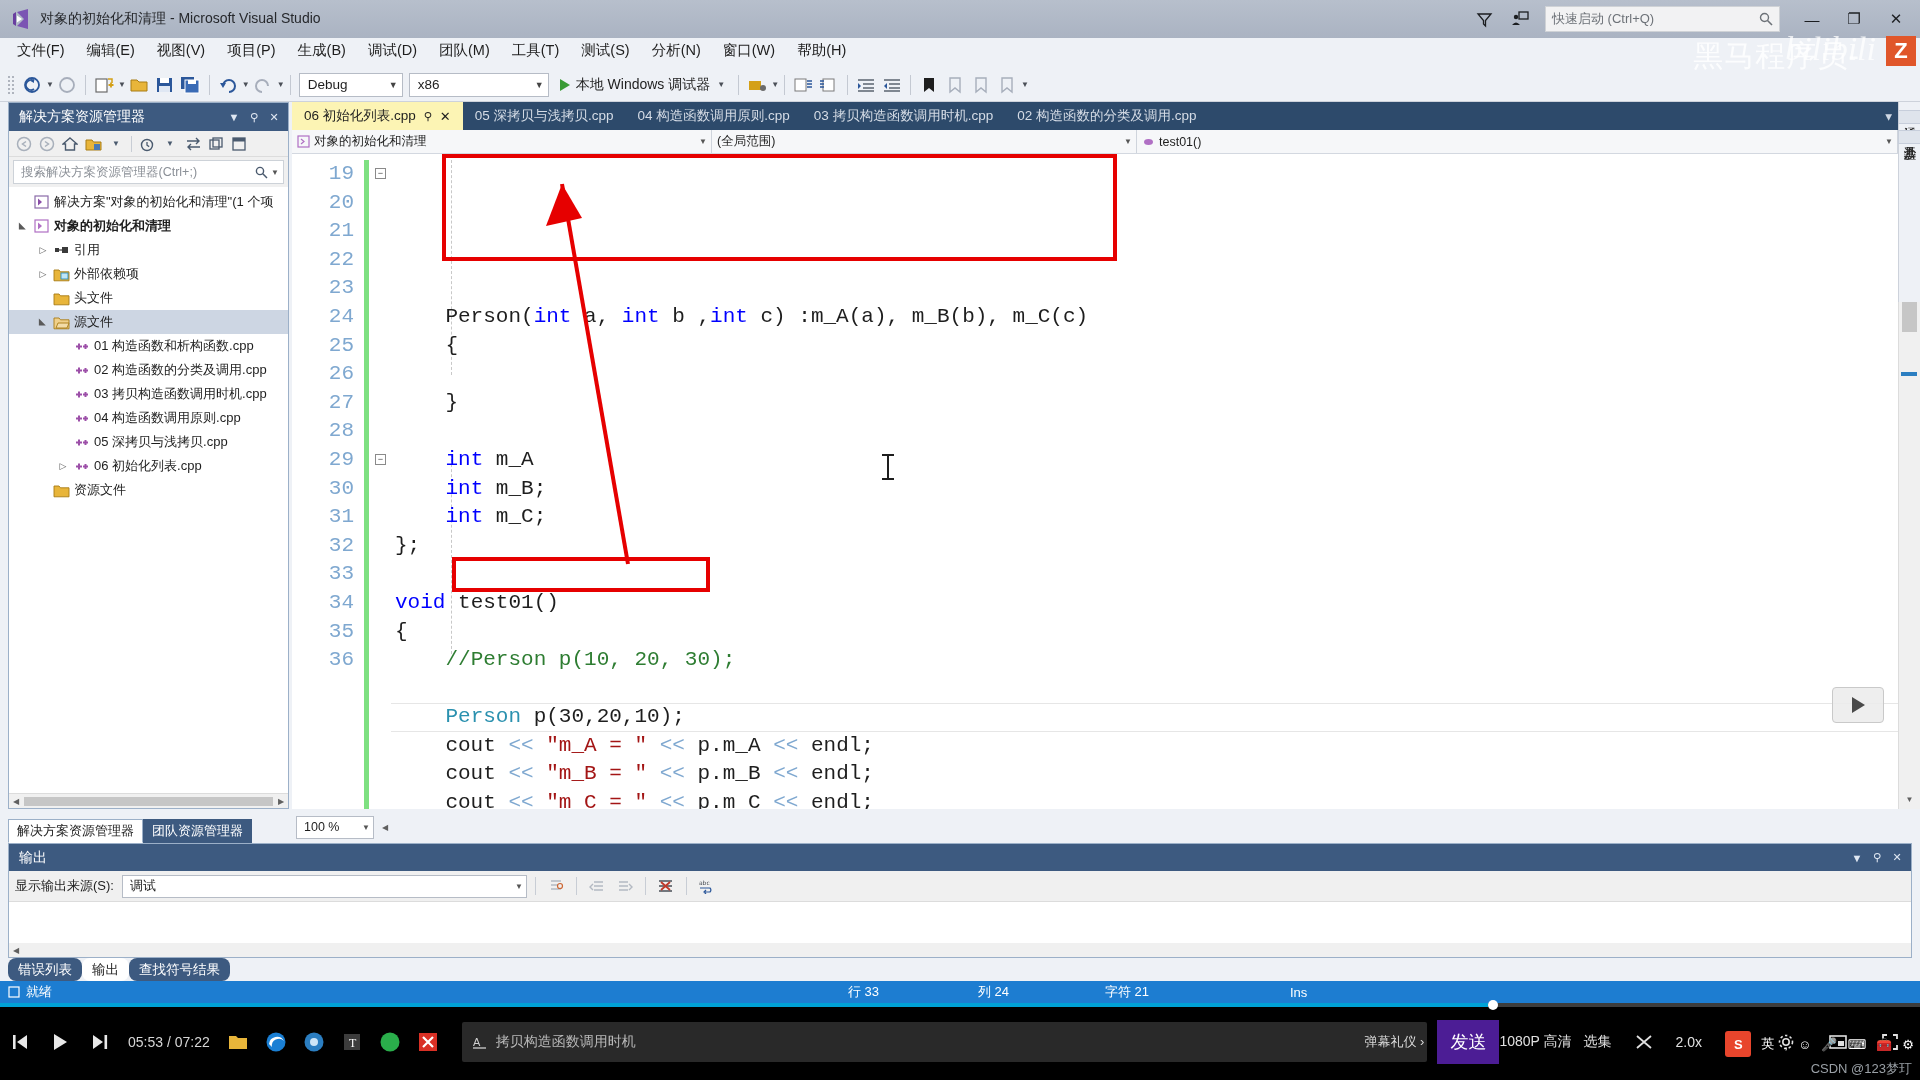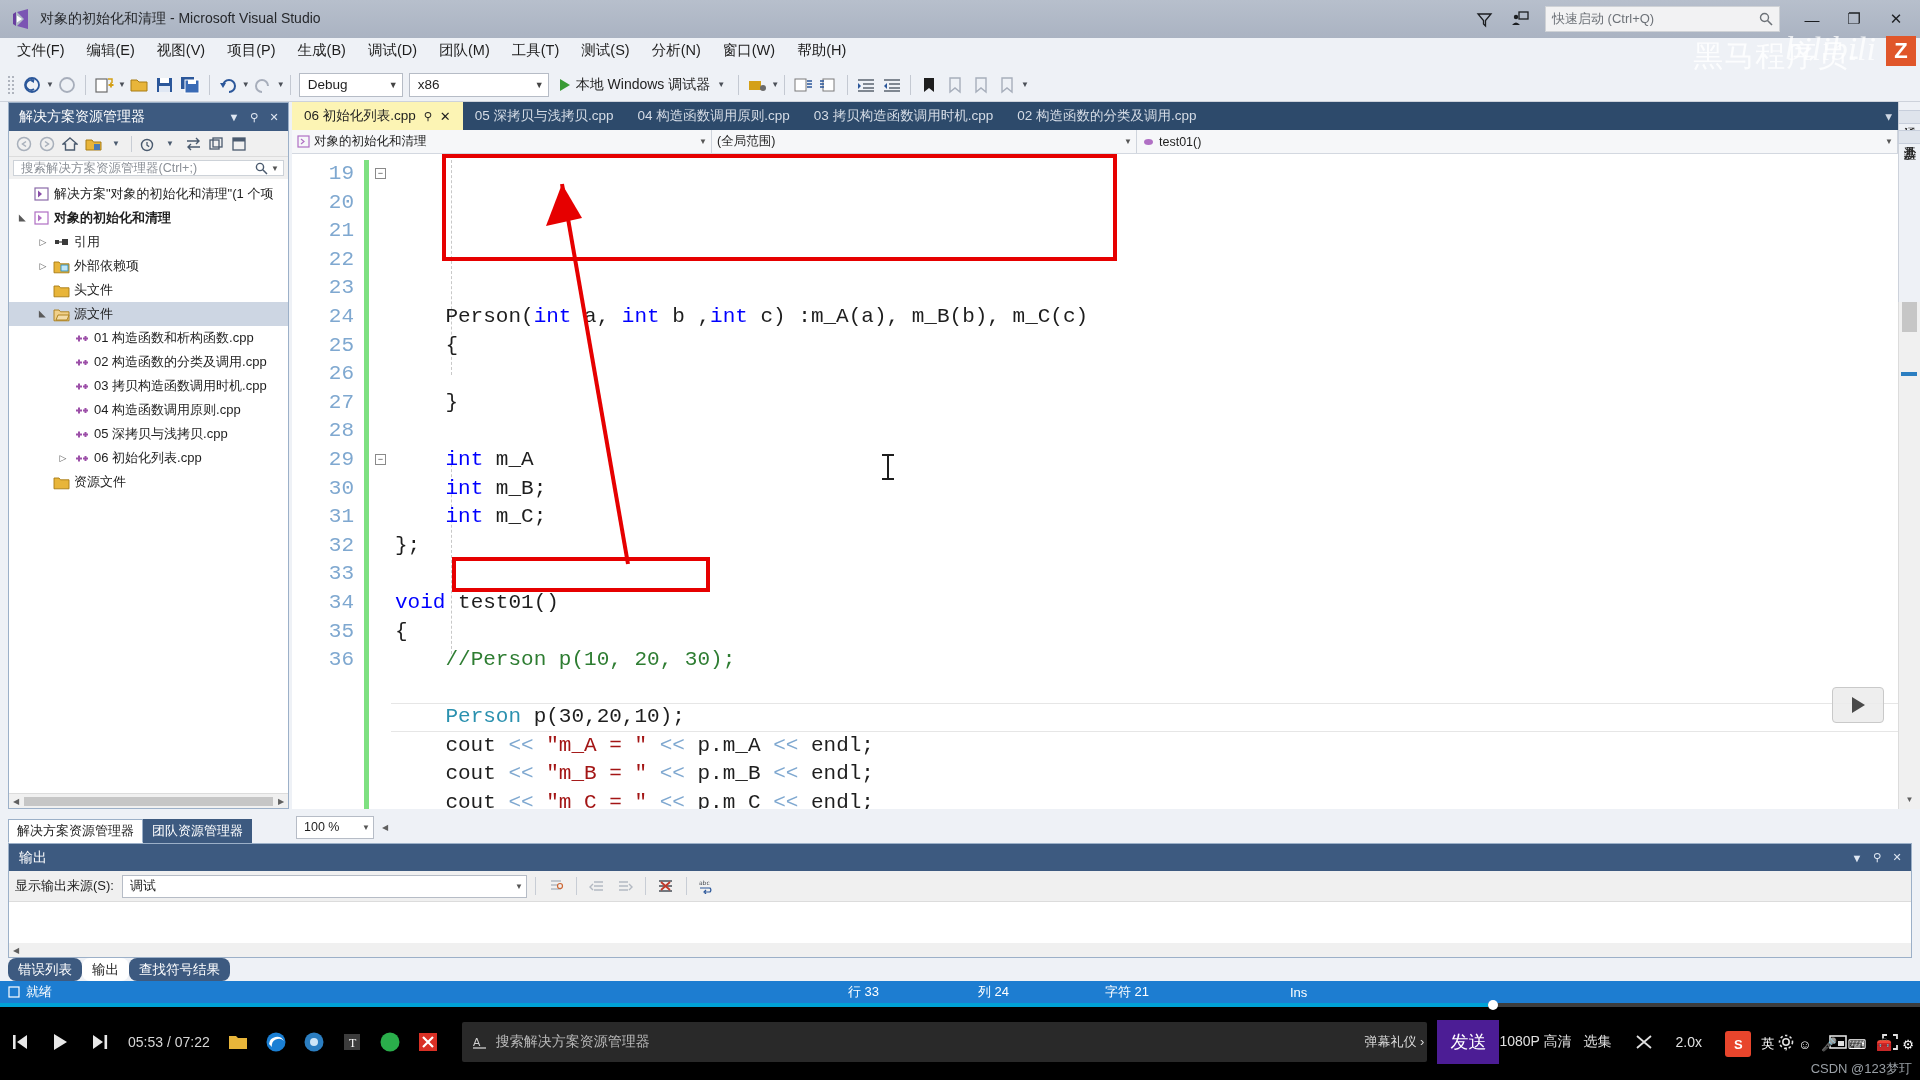--- a/index.html
+++ b/index.html
@@ -136,21 +136,21 @@
     height: 26px; background: #f0f0f0; display: flex; align-items: center;
     padding: 0 4px; border-bottom: 1px solid #dcdcdc; gap: 1px;
   }
   .se-tb {
     width: 22px; height: 22px; display:flex;align-items:center;justify-content:center;
     color: #4a5a6e; font-size: 13px;
   }
   .se-tb.dim { color: #a8b0bb; }
   .se-sep { width:1px;height:16px;background:#c8cdd5;margin:0 3px; }
   .se-search {
-    height: 16px; margin: 3px 4px; background: #fff; border: 1px solid #cdd2d8;
+    height: 24px; margin: 3px 4px; background: #fff; border: 1px solid #cdd2d8;
     display:flex;align-items:center;padding:0 4px 0 7px;
     font-size: 12.5px; color: #8b9097;
   }
   .se-search .st { flex:1; white-space:nowrap; }
   .se-tree { flex: 1; overflow: hidden; background: #fff; padding-top: 3px; font-size: 13px; }
   .tree-row {
     display:flex; align-items:center; height: 24px; padding-left: 6px; white-space: nowrap;
     color: #1e1e1e;
   }
   .tree-row.sel { background: #cdd6e3; }
@@ -1060,21 +1060,21 @@
               <path d="M6 6 L16 16 M16 6 L6 16" stroke="#fff" stroke-width="2.2"></path>
             </svg>
         </div>
       </div>
 
       <div class="danmaku">
         <svg width="16" height="16" viewBox="0 0 16 16">
             <text x="1" y="12" font-size="11" fill="#cfcfcf" font-family="sans-serif">A</text>
             <line x1="1" y1="14" x2="14" y2="14" stroke="#cfcfcf" stroke-width="1.3"></line>
           </svg>
-        <span class="dm-input">搜索解决方案资源管理器</span>
+        <span class="dm-input">拷贝构造函数调用时机</span>
         <span class="gift">弹幕礼仪 ›</span>
       </div>
       <div class="send-btn">发送</div>
 
       <div class="p-right">
         <span class="p-txt">1080P 高清</span>
         <span class="p-txt">选集</span>
         <span class="p-ico">
           <svg width="20" height="20" viewBox="0 0 20 20">
               <path d="M3 4 L17 16 M17 4 L3 16" stroke="#e0e0e0" stroke-width="1.8"></path>

